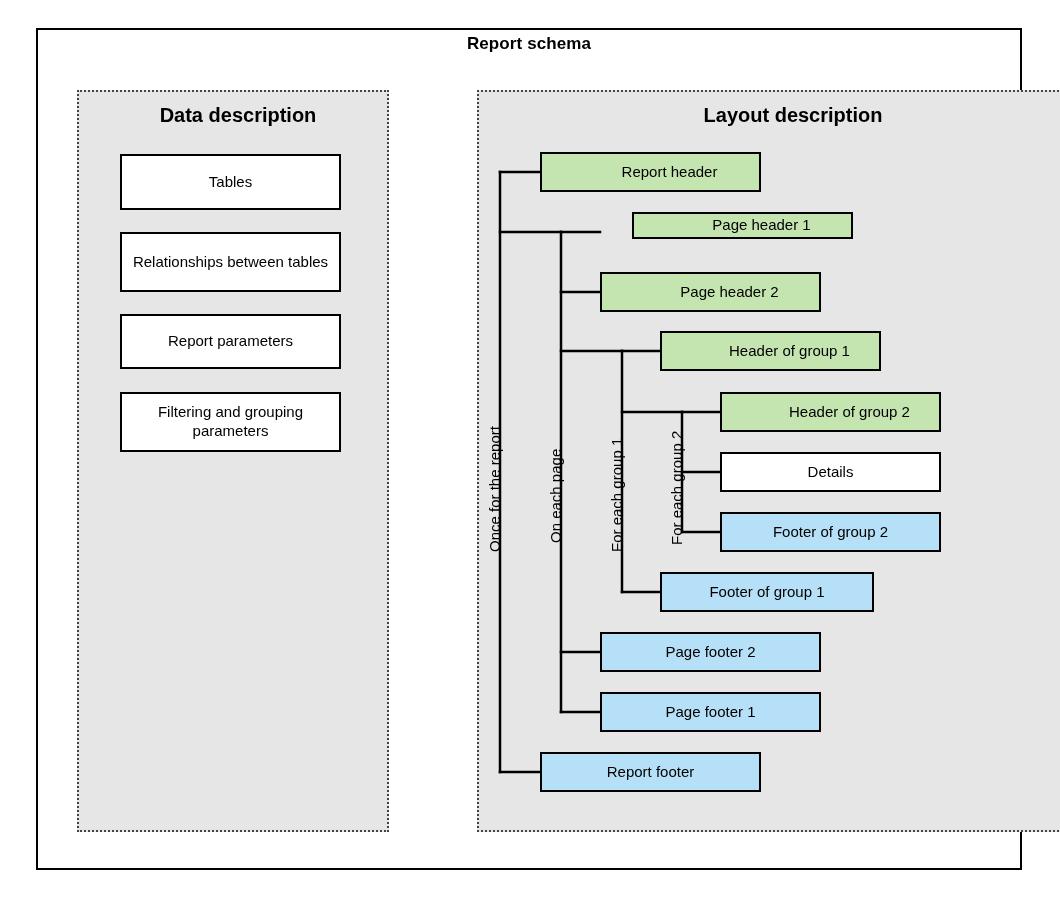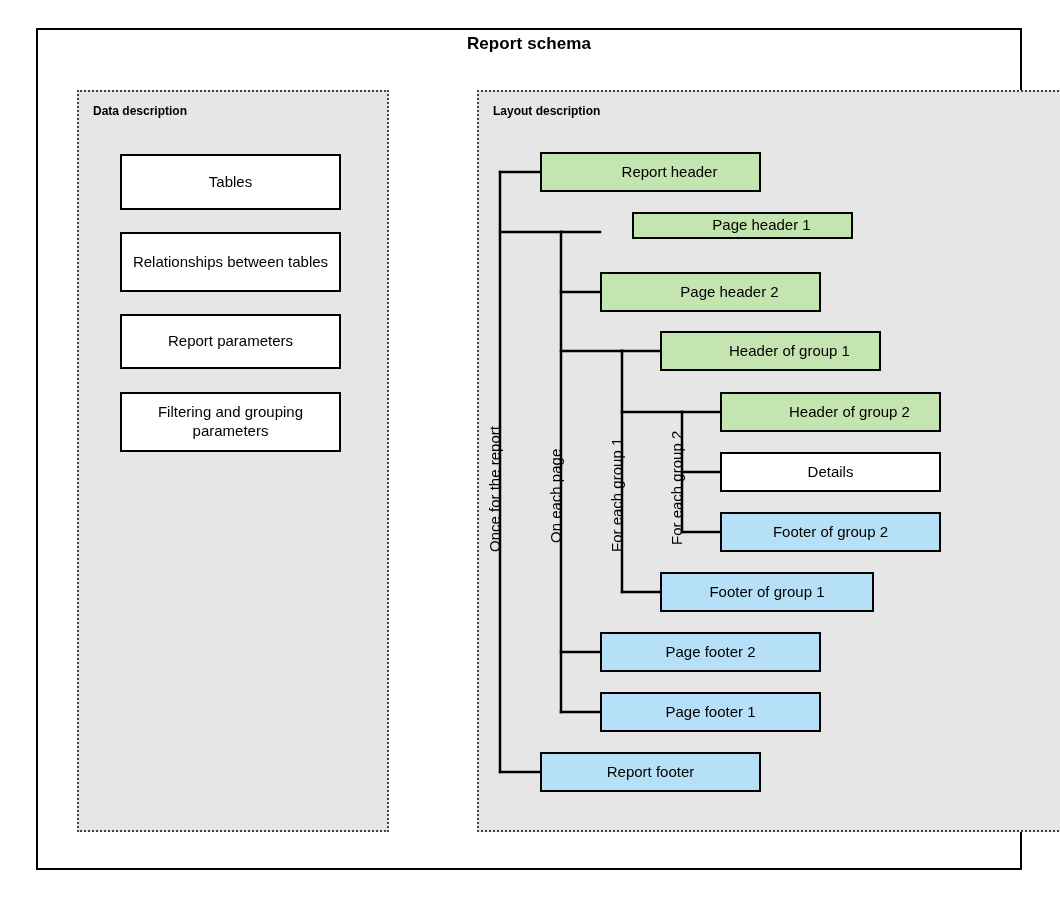--- a/index.html
+++ b/index.html
@@ -46,25 +46,26 @@
   
   .panel {
     position: absolute;
     background: #e6e6e6;
     border: 2px dotted #444444;
     box-sizing: border-box;
   }
   .panel-title {
     position: absolute;
     width: 100%;
-    font-size: 12px;
+    text-align: center;
+    font-size: 20px;
     font-weight: bold;
     color: #000000;
     top: 12px;
-    left: 14px;
+    left: 5px;
   }
   #panel-data {
     left: 77px;
     top: 90px;
     width: 312px;
     height: 742px;
   }
   #panel-layout {
     left: 437px;
     top: 90px;

